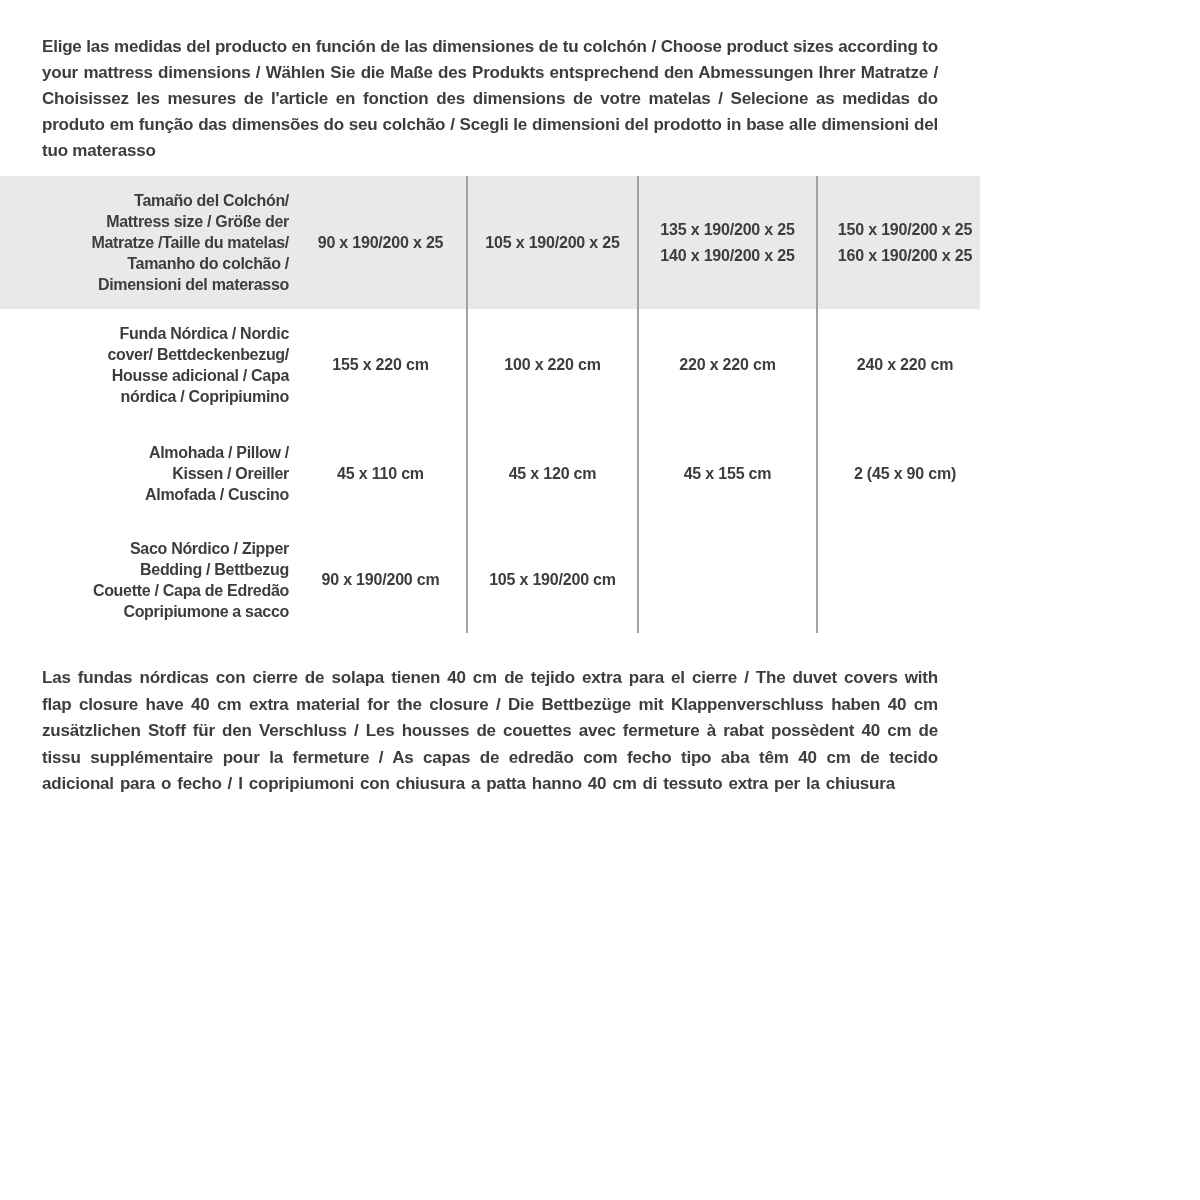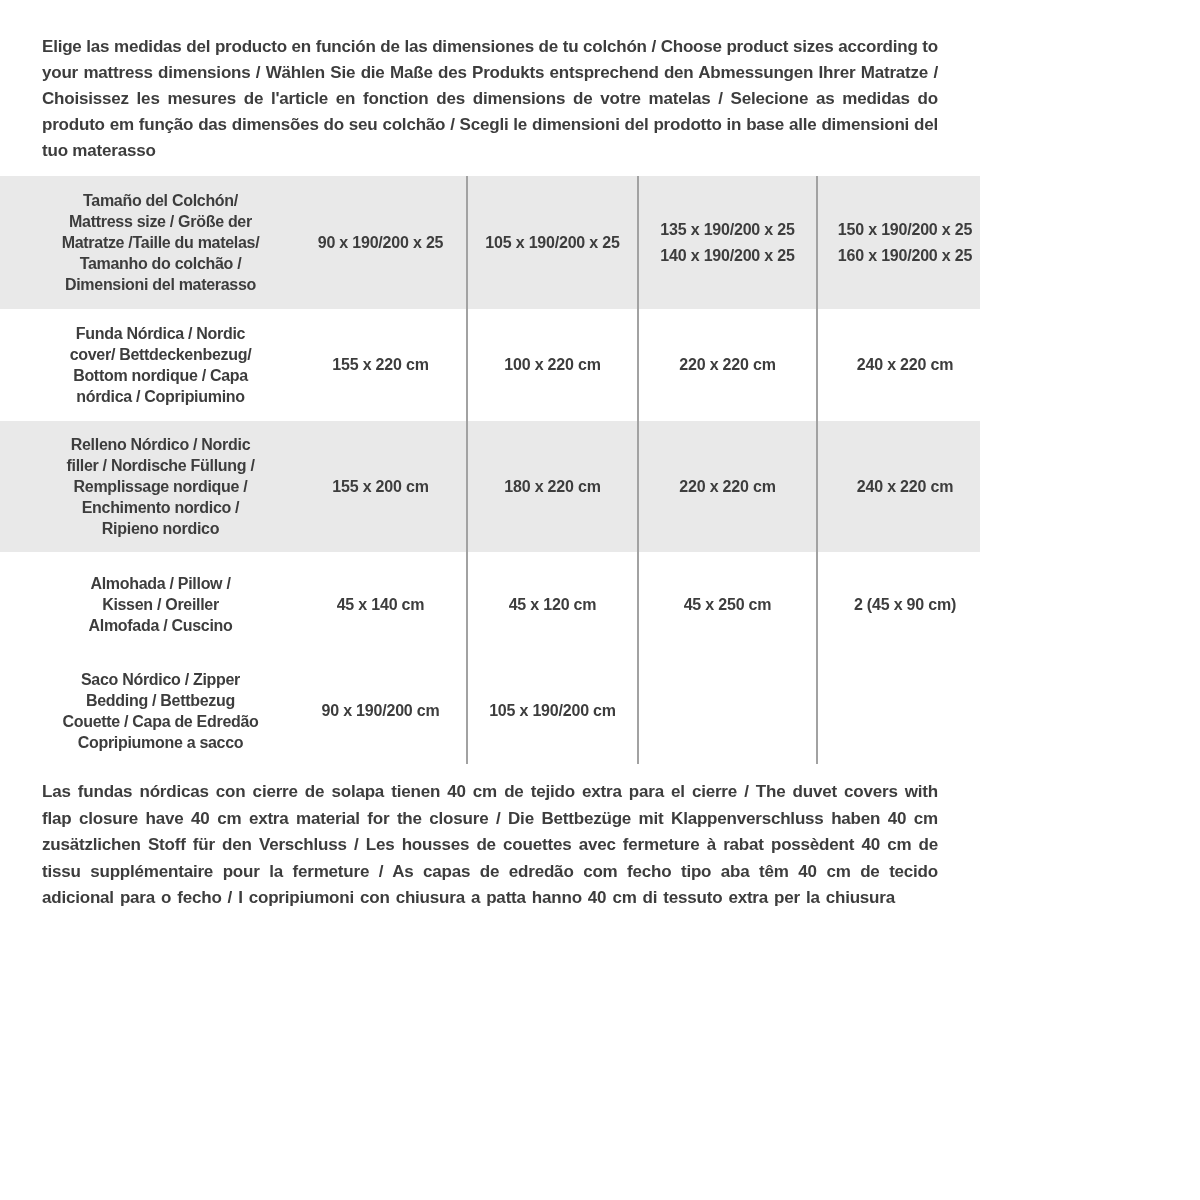--- a/index.html
+++ b/index.html
@@ -36,33 +36,33 @@
     padding: 0;
   }
   td.label {
     padding-left: 32px;
     padding-right: 6px;
     font-weight: bold;
     font-size: 16px;
     line-height: 21px;
     letter-spacing: -0.3px;
     white-space: pre-line;
-    text-align: center;
+    text-align: right;
   }
   td.val {
     text-align: center;
     font-weight: bold;
     font-size: 16px;
     line-height: 26px;
     letter-spacing: -0.2px;
     white-space: pre-line;
   }
   td.vline { border-left: 2px solid #a2a2a2; }
   .footnote {
-    margin: 15px 42px 0 42px;
+    margin: 32px 42px 0 42px;
     font-size: 17px;
     font-weight: bold;
     line-height: 26.5px;
     text-align: justify;
     letter-spacing: -0.2px;
     word-spacing: 1.5px;
   }
 </style>
 </head>
 <body>
@@ -93,51 +93,39 @@
       <td class="val vline">135 x 190/200 x 25
 140 x 190/200 x 25</td>
       <td class="val vline">150 x 190/200 x 25
 160 x 190/200 x 25</td>
       <td class="val vline">180 x 190/200 x 25</td>
     </tr>
 
     <tr style="height:112px">
       <td class="label">Funda Nórdica /  Nordic
 cover/ Bettdeckenbezug/
-Bottom nordique  / Capa
+Housse adicional  / Capa
 nórdica / Copripiumino</td>
       <td class="val">155 x 220 cm</td>
       <td class="val vline">100 x 220 cm</td>
       <td class="val vline">220 x 220 cm</td>
       <td class="val vline">240 x 220 cm</td>
       <td class="val vline">260 x 220 cm</td>
     </tr>
 
 
 
-    <tr class="stripe" style="height:131px">
-      <td class="label">Relleno Nórdico / Nordic
-filler / Nordische Füllung /
-Remplissage nordique /
-Enchimento nordico /
-Ripieno nordico</td>
-      <td class="val">155 x 200 cm</td>
-      <td class="val vline">180 x 220 cm</td>
-      <td class="val vline">220 x 220 cm</td>
-      <td class="val vline">240 x 220 cm</td>
-      <td class="val vline">260 x 220 cm</td>
-    </tr>
 
     <tr style="height:105px">
       <td class="label">Almohada  / Pillow /
 Kissen / Oreiller
 Almofada / Cuscino</td>
-      <td class="val">45 x 140 cm</td>
+      <td class="val">45 x 110 cm</td>
       <td class="val vline">45 x 120 cm</td>
-      <td class="val vline">45 x 250 cm</td>
+      <td class="val vline">45 x 155 cm</td>
       <td class="val vline">2 (45 x 90 cm)</td>
       <td class="val vline">2 (55 x 110 cm)</td>
     </tr>
 
 
     <tr style="height:107px">
       <td class="label">Saco Nórdico / Zipper
 Bedding / Bettbezug
 Couette  / Capa de Edredão
 Copripiumone a sacco</td>

